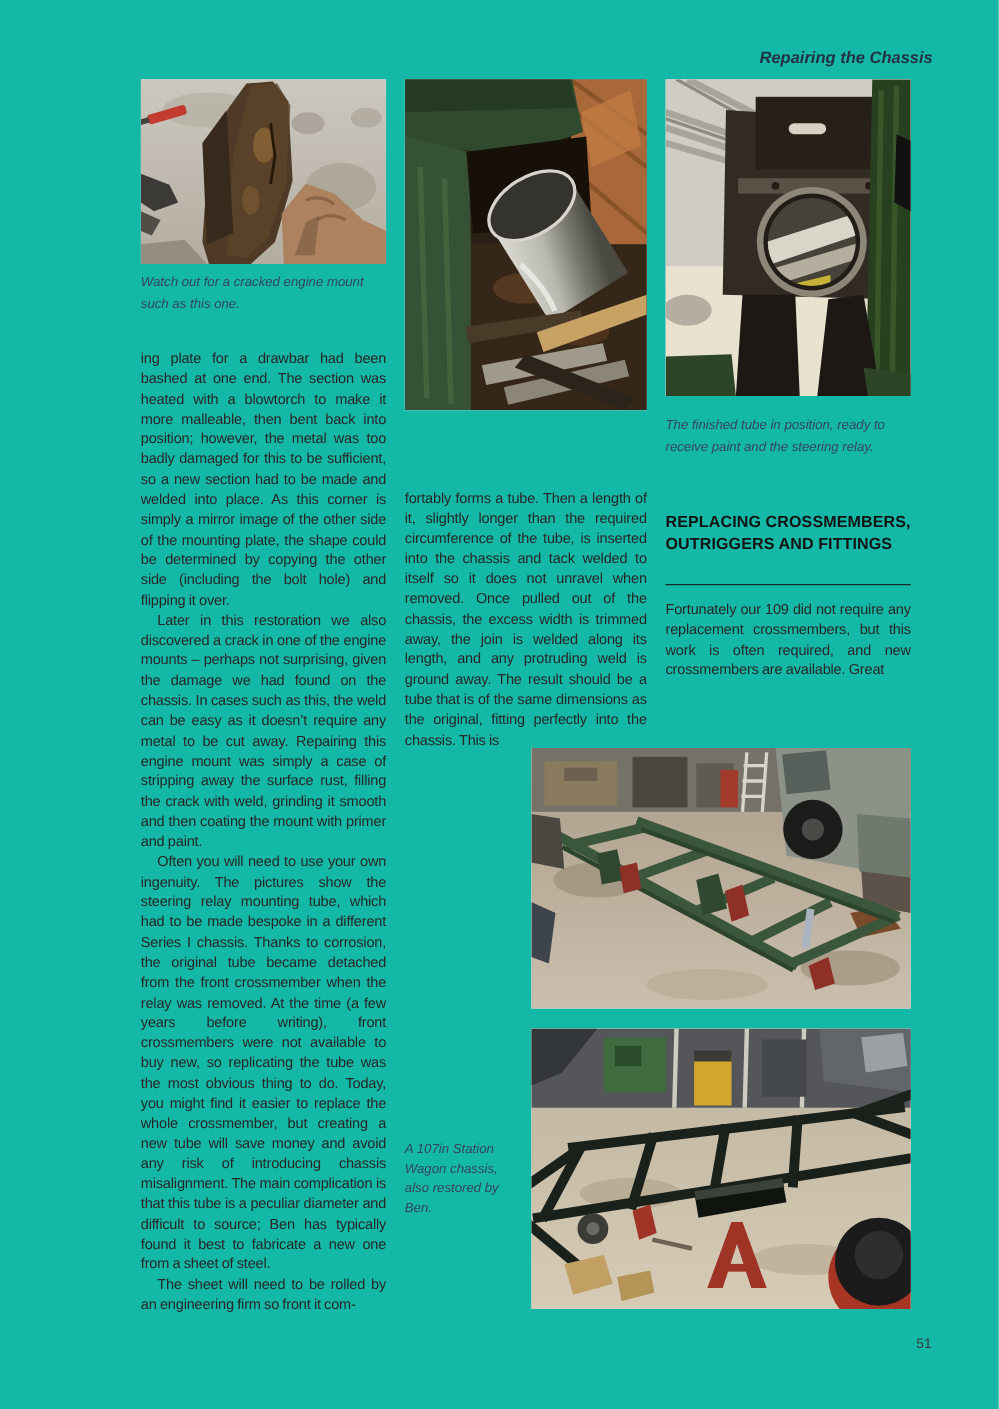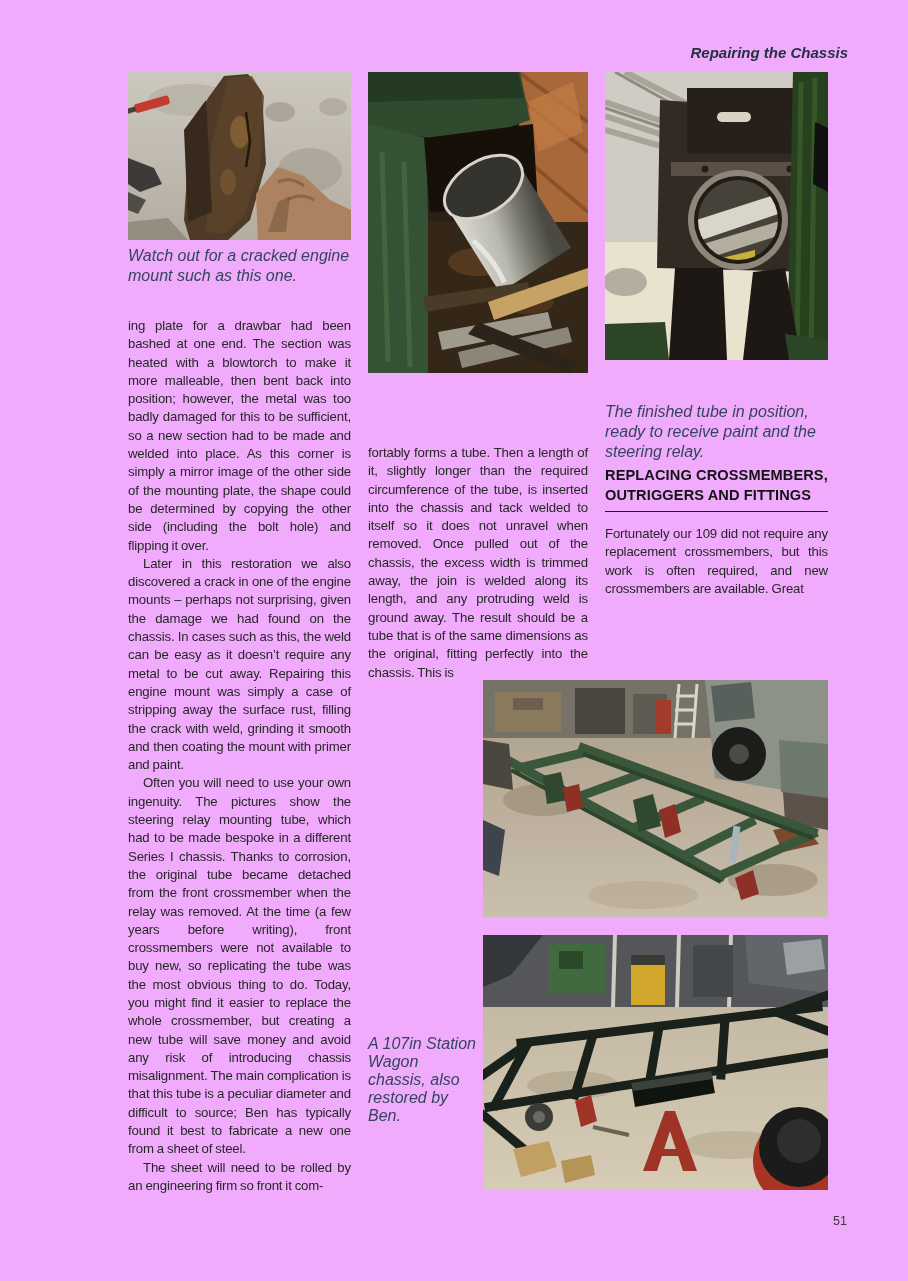--- a/index.html
+++ b/index.html
@@ -1,38 +1,38 @@
 <!DOCTYPE html>
 <html><head>
 <meta charset="utf-8">
 <style>
   html,body{margin:0;padding:0;background:#e8e8e8;}
   .page{
-    position:relative;width:908px;height:1281px;background:#f0abfc;
+    position:relative;width:908px;height:1281px;background:#14b8a6;
     margin:0 auto;overflow:hidden;
     font-family:"Liberation Sans",sans-serif;color:#262626;
   }
   .running-head{
     position:absolute;top:44px;right:60px;
     font-size:15px;font-weight:bold;font-style:italic;color:#223243;
   }
   .photo{position:absolute;overflow:hidden;background:#ddd;}
   .photo svg{display:block;width:100%;height:100%;}
   .caption{
-    position:absolute;font-size:16px;font-style:italic;color:#35455e;line-height:20px;
+    position:absolute;font-size:12px;font-style:italic;color:#35455e;line-height:20px;
   }
   .side-caption{line-height:18px;}
   .bodycol{position:absolute;text-align:justify;font-size:13.2px;line-height:18.3px;
     letter-spacing:-0.15px;word-spacing:-0.5px;color:#272727;}
   .bodycol p{margin:0;}
   .bodycol p.indent{text-indent:15px;}
   .section-heading{
     font-weight:bold;font-size:14.6px;line-height:20px;color:#131313;
     letter-spacing:0.1px;text-align:left;word-spacing:0;
-    border-bottom:1.6px solid #1a1a1a;padding-bottom:6px;margin:21px 0 13px 0;
+    border-bottom:1.6px solid #1a1a1a;padding-bottom:26px;margin:21px 0 13px 0;
   }
   .page-number{position:absolute;top:1214px;left:833px;font-size:12.5px;color:#3a3a3a;}
 </style>
 </head>
 <body>
 
 <div class="page">
 
   <div class="running-head">Repairing the Chassis</div>
 
@@ -134,21 +134,21 @@
       <polygon points="188,0 223,0 223,288 182,288" fill="#27411f"></polygon>
       <path d="M196,10 L192,280 M210,6 L206,284" stroke="#3f6030" stroke-width="5" opacity="0.7"></path>
       <polygon points="70,196 118,196 122,288 64,288" fill="#1d1814"></polygon>
       <polygon points="148,200 180,196 196,288 138,288" fill="#1d1814"></polygon>
       <polygon points="210,50 223,56 223,120 208,112" fill="#111"></polygon>
       <polygon points="0,252 60,250 64,288 0,288" fill="#2c4526"></polygon>
       <polygon points="180,262 223,268 223,288 184,288" fill="#2c4526"></polygon>
       <ellipse cx="20" cy="210" rx="22" ry="14" fill="#b5ada0"></ellipse>
     </svg>
   </figure>
-  <figcaption class="caption" style="left:605px;top:402px;width:228px;">The finished tube in position, ready to receive paint and the steering relay.</figcaption>
+  <figcaption class="caption" style="left:605px;top:376px;width:228px;">The finished tube in position, ready to receive paint and the steering relay.</figcaption>
 
   <div class="bodycol" style="left:128px;top:317px;width:223px;height:905px;">
     <p>ing plate for a drawbar had been bashed at one end. The section was heated with a blowtorch to make it more malleable, then bent back into position; however, the metal was too badly damaged for this to be sufficient, so a new section had to be made and welded into place. As this corner is simply a mirror image of the other side of the mounting plate, the shape could be determined by copying the other side (including the bolt hole) and flipping it over.</p>
     <p class="indent">Later in this restoration we also discovered a crack in one of the engine mounts – perhaps not surprising, given the damage we had found on the chassis. In cases such as this, the weld can be easy as it doesn’t require any metal to be cut away. Repairing this engine mount was simply a case of stripping away the surface rust, filling the crack with weld, grinding it smooth and then coating the mount with primer and paint.</p>
     <p class="indent">Often you will need to use your own ingenuity. The pictures show the steering relay mounting tube, which had to be made bespoke in a different Series I chassis. Thanks to corrosion, the original tube became detached from the front crossmember when the relay was removed. At the time (a few years before writing), front crossmembers were not available to buy new, so replicating the tube was the most obvious thing to do. Today, you might find it easier to replace the whole crossmember, but creating a new tube will save money and avoid any risk of introducing chassis misalignment. The main complication is that this tube is a peculiar diameter and difficult to source; Ben has typically found it best to fabricate a new one from a sheet of steel.</p>
     <p class="indent">The sheet will need to be rolled by an engineering firm so front it com-</p>
   </div>
 
   <div class="bodycol" style="left:368px;top:444px;width:220px;">
     <p>fortably forms a tube. Then a length of it, slightly longer than the required circumference of the tube, is inserted into the chassis and tack welded to itself so it does not unravel when removed. Once pulled out of the chassis, the excess width is trimmed away, the join is welded along its length, and any protruding weld is ground away. The result should be a tube that is of the same dimensions as the original, fitting perfectly into the chassis. This is</p>

